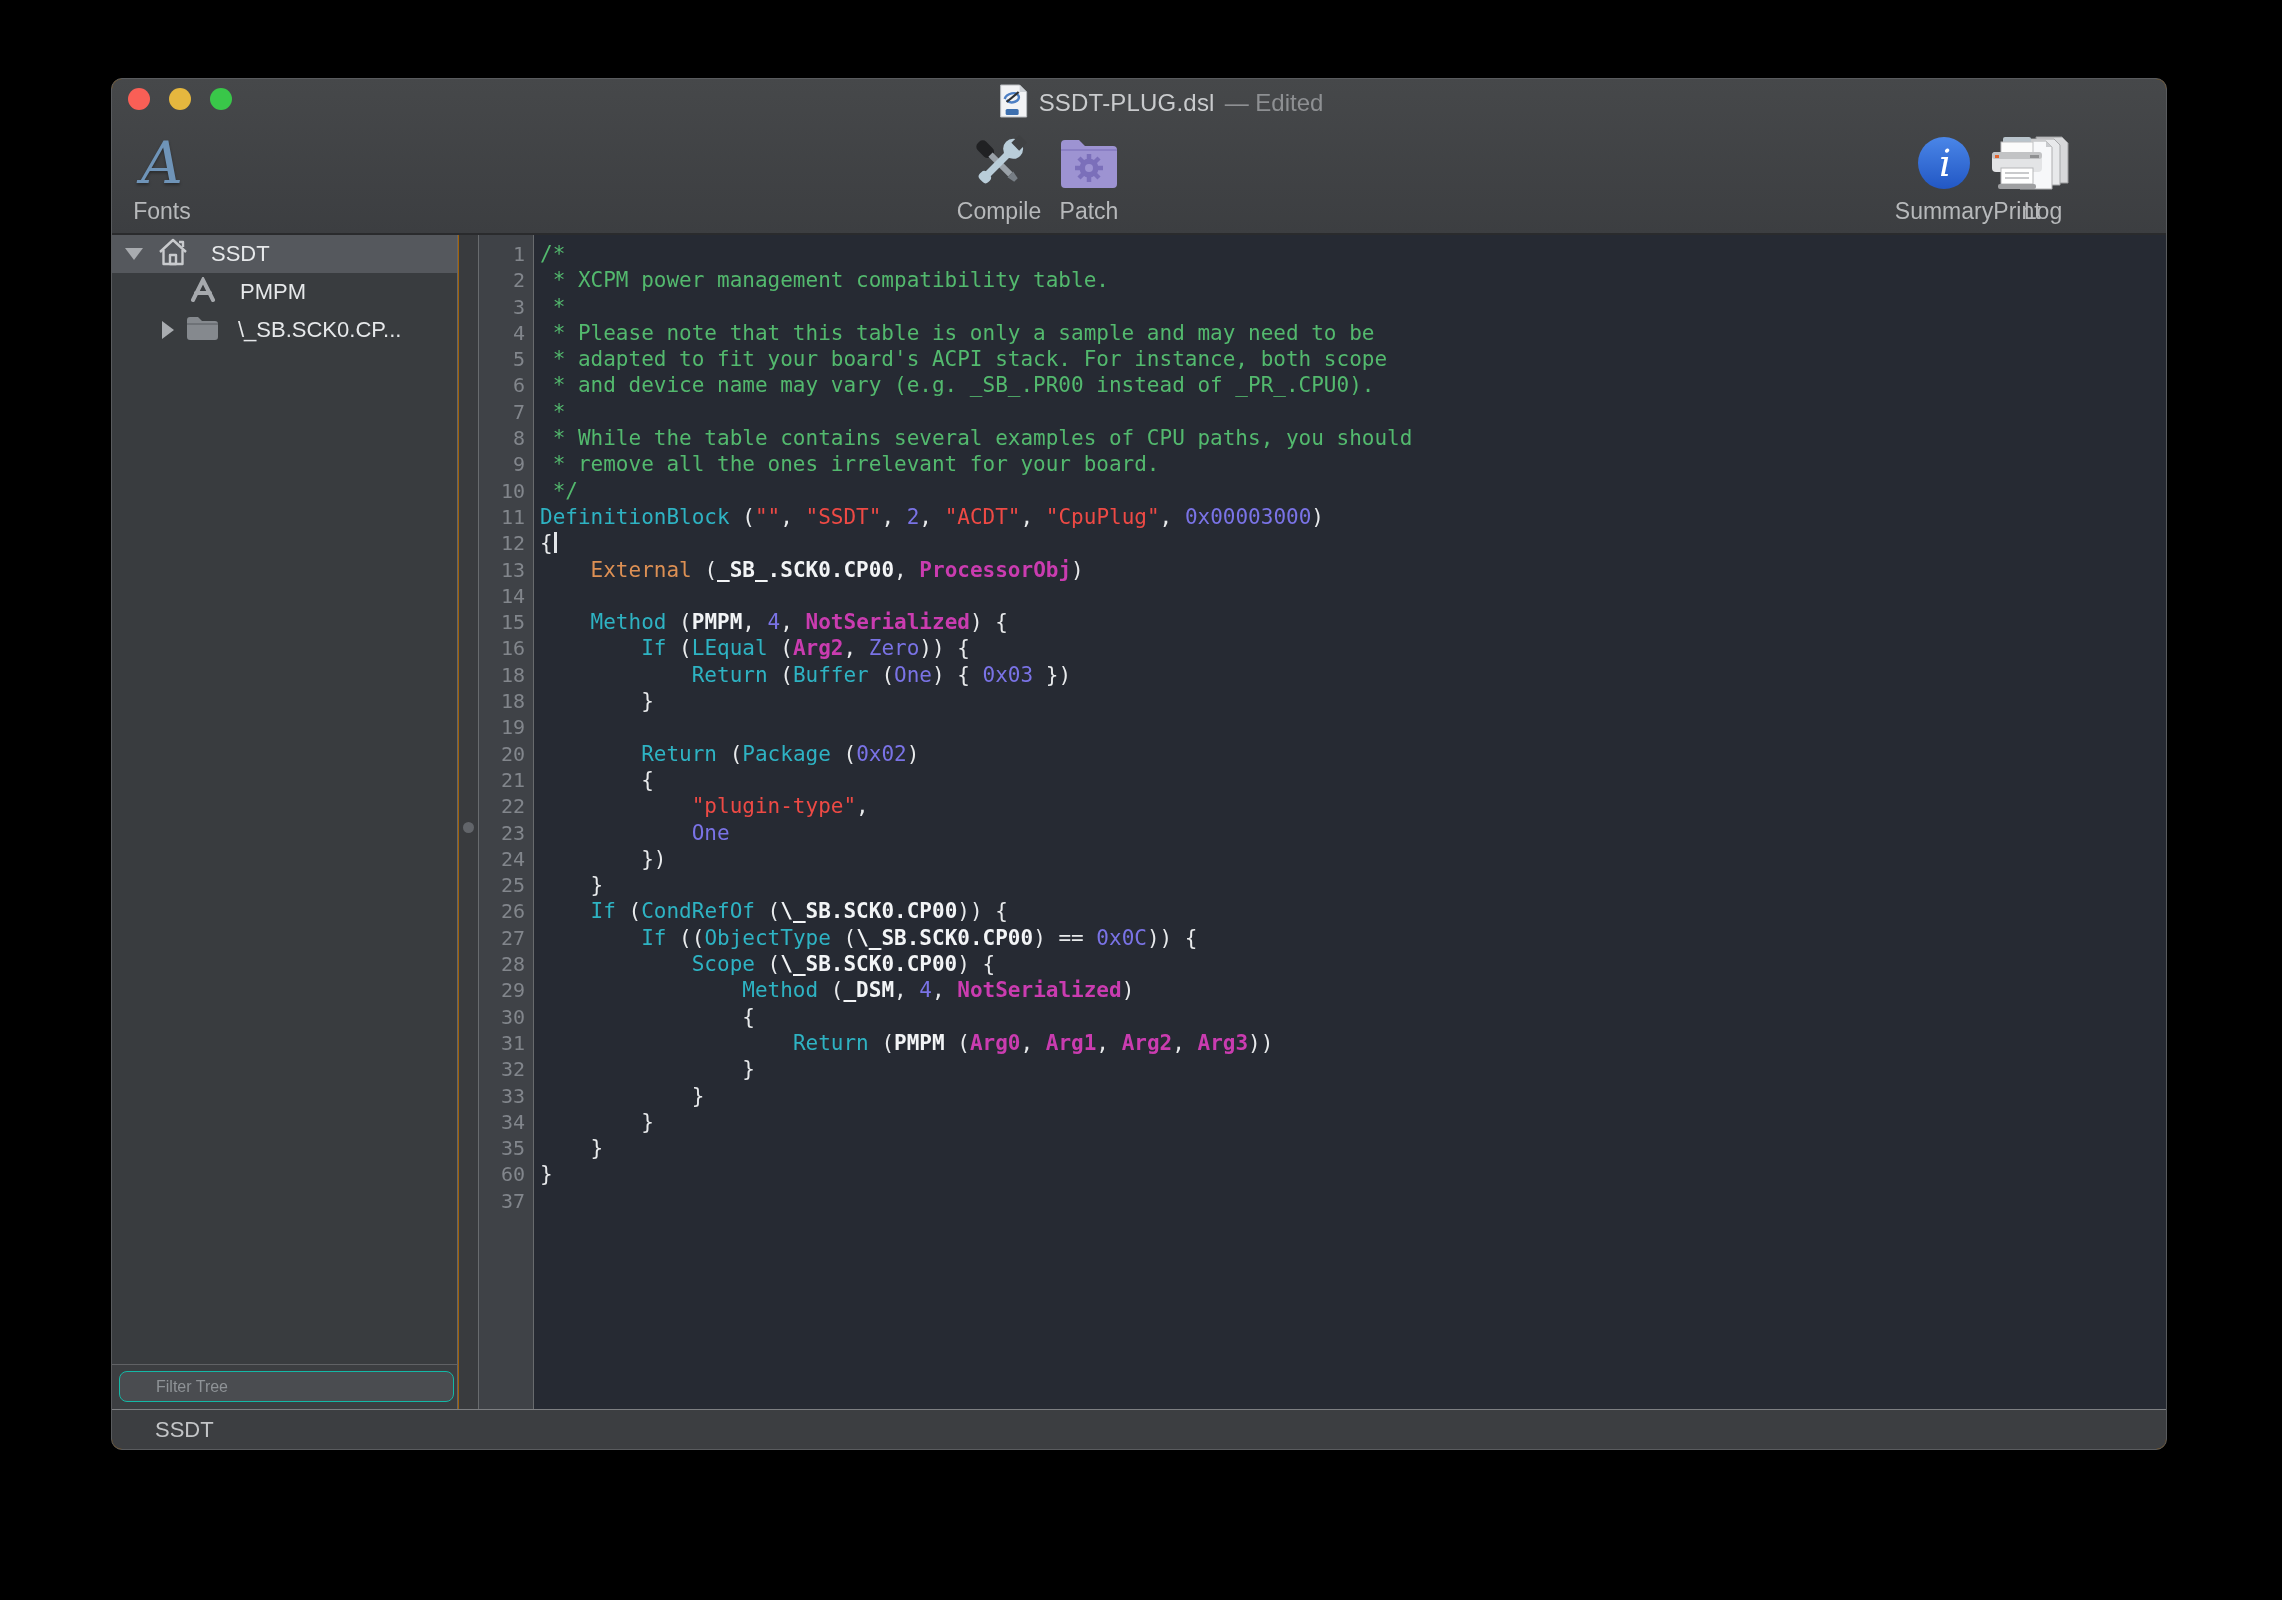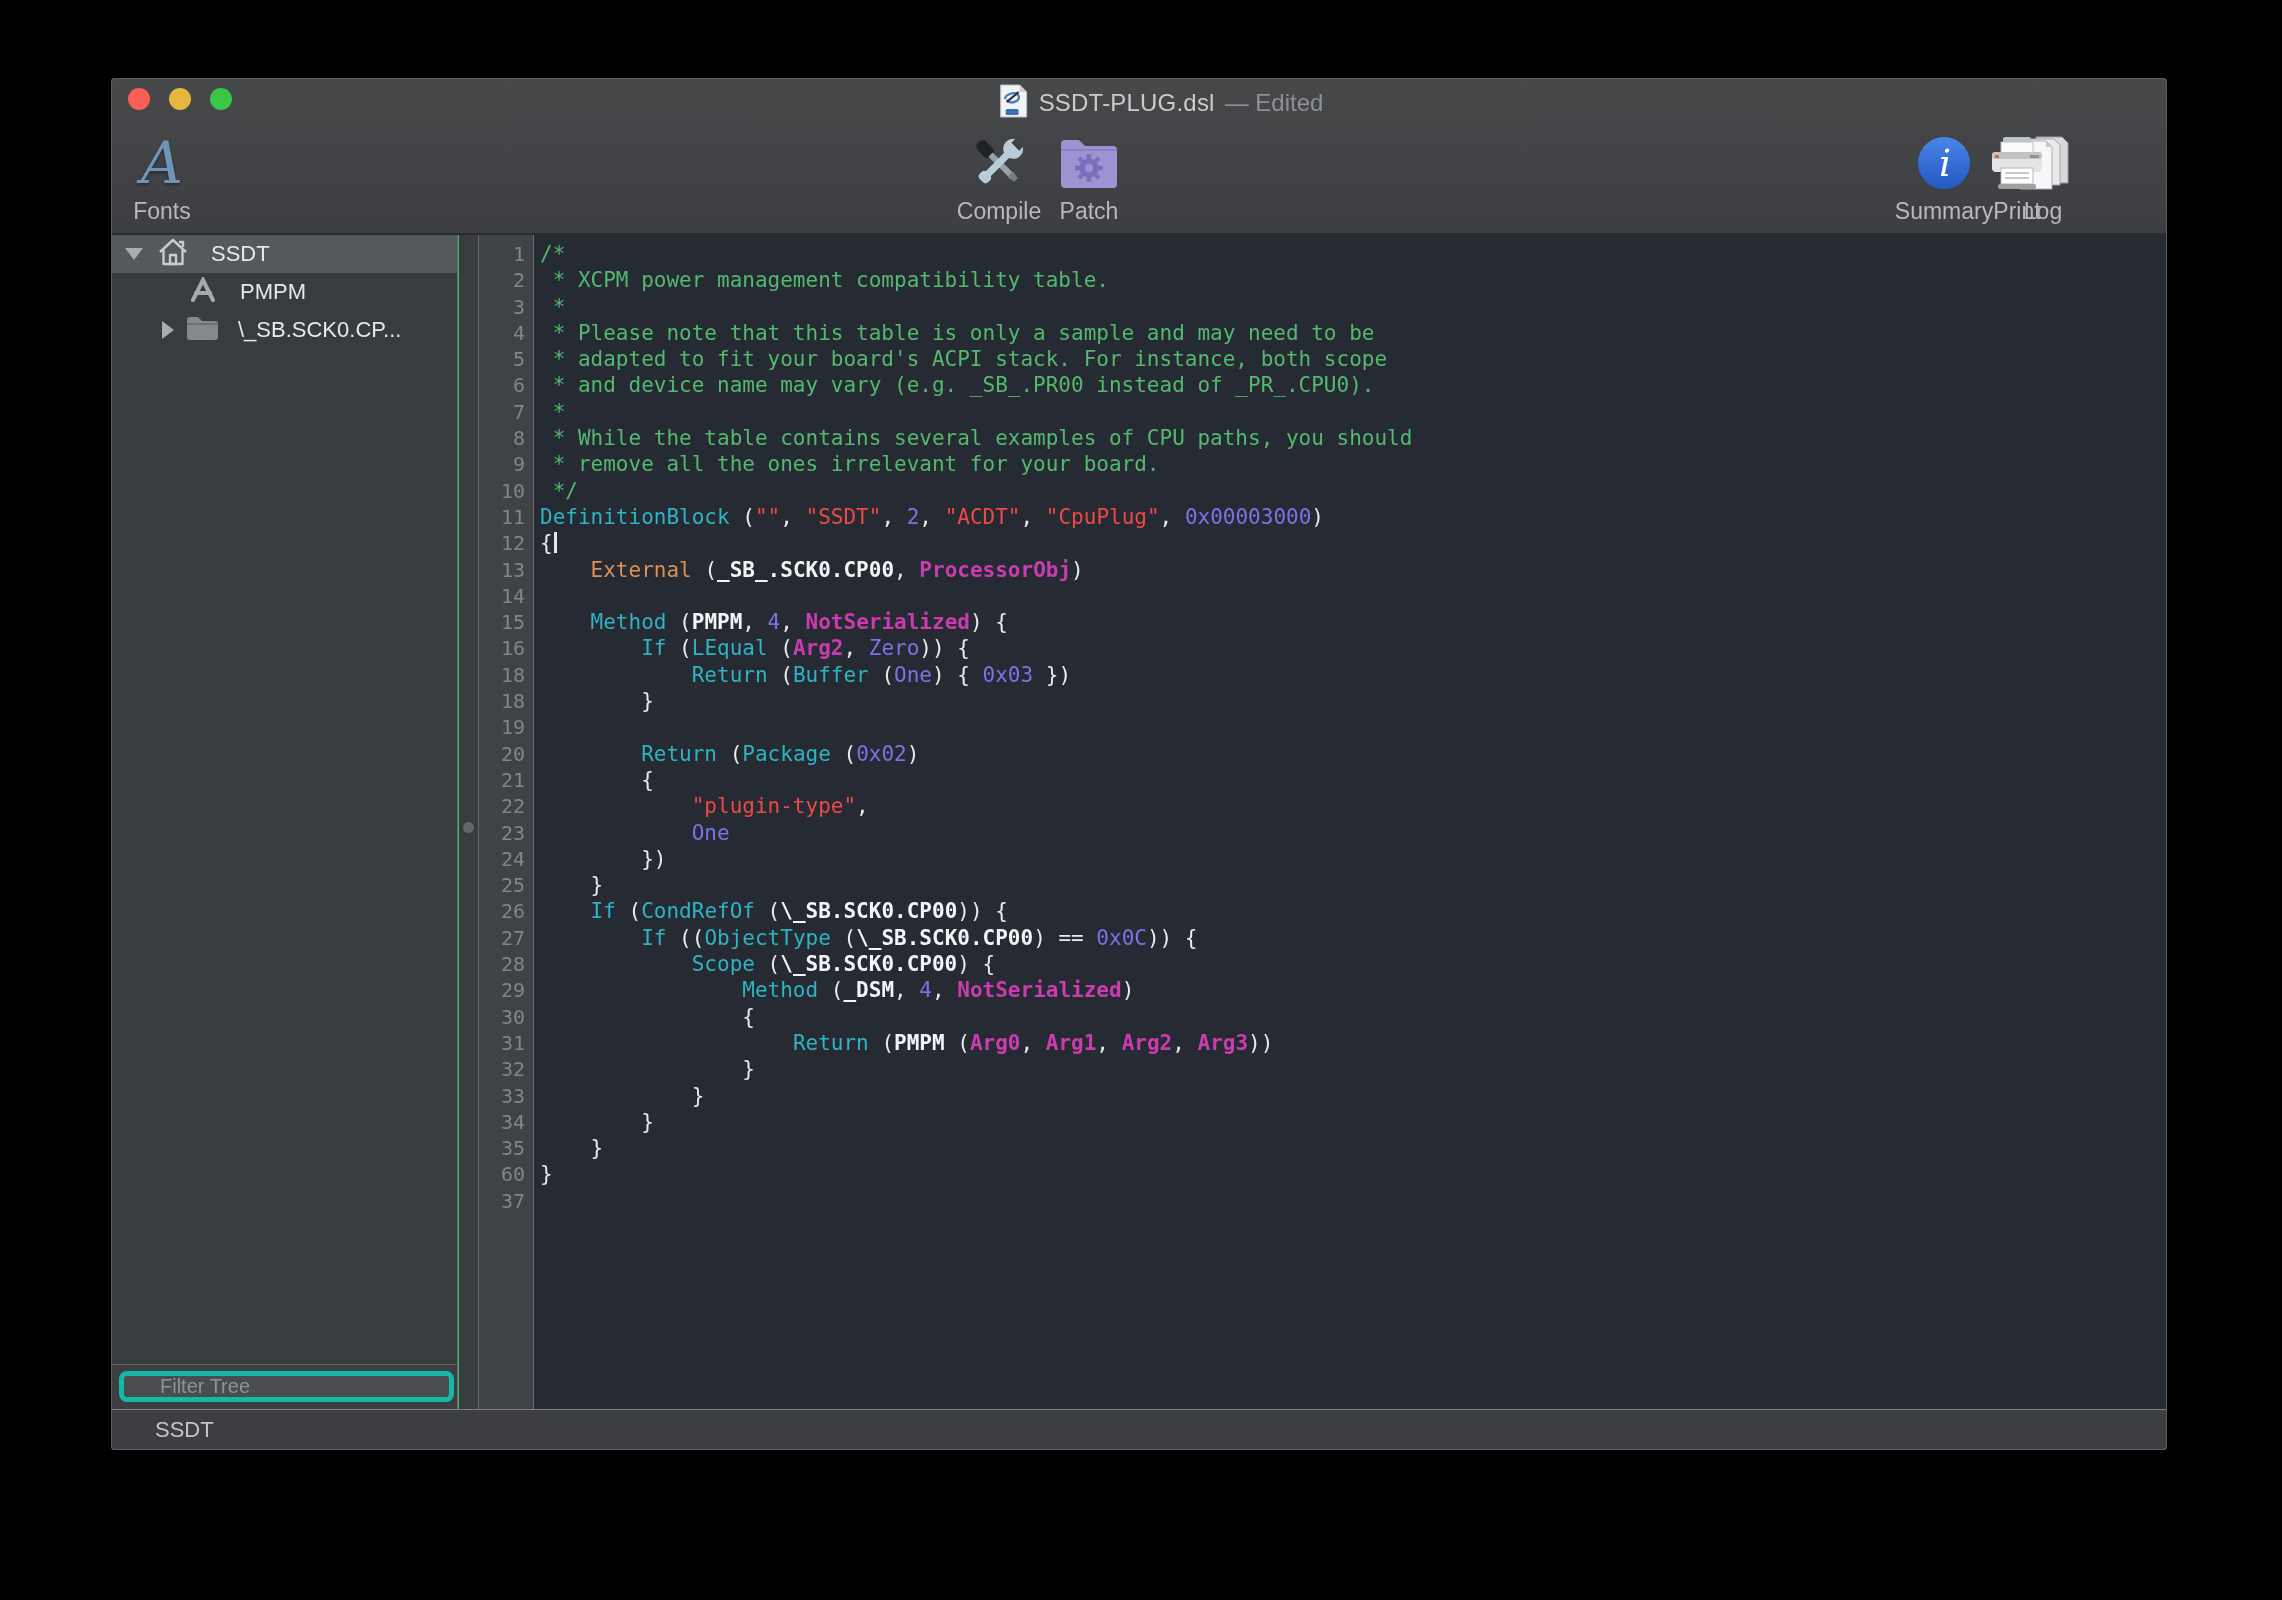--- a/index.html
+++ b/index.html
@@ -2,21 +2,21 @@
 <html><head>
 <meta charset="utf-8">
 <style>
   * { margin:0; padding:0; box-sizing:border-box; }
   html,body { background:#000; }
   .screen { position:relative; width:2282px; height:1600px; background:#000; overflow:hidden;
             font-family:"Liberation Sans", sans-serif; }
 
   
   .window { position:absolute; left:111px; top:78px; width:2056px; height:1372px;
-            background:#22c55e; border-radius:3px; border:1px solid #595b5e;
+            background:#a16207; border-radius:11px; border:1px solid #595b5e;
             box-shadow:0 40px 100px rgba(0,0,0,.75); overflow:hidden; }
 
   
   .chrome { position:absolute; left:0; top:0; width:100%; height:156px;
             background:linear-gradient(#46484a,#3c3e41); border-bottom:2px solid #2a2b2d; }
   .traffic { position:absolute; top:9px; width:22px; height:22px; border-radius:50%; }
   .tl-close{ left:16px;  background:#f95f56; }
   .tl-min  { left:57px;  background:#e5b73e; }
   .tl-zoom { left:98px;  background:#39c749; }
 
@@ -40,22 +40,22 @@
   .trow { position:absolute; left:0; width:100%; height:38px; display:flex; align-items:center; }
   .trow.selected { background:#55585d; }
   .trow .tri-down { width:0; height:0; border-left:9px solid transparent; border-right:9px solid transparent;
                     border-top:12px solid #a9acb0; }
   .trow .tri-right { width:0; height:0; border-top:9px solid transparent; border-bottom:9px solid transparent;
                      border-left:12px solid #a9acb0; }
   .tlabel-side { color:#e6e8ea; font-size:22px; white-space:nowrap; }
 
   .filterwrap { position:absolute; left:0; bottom:0; width:100%; height:44px; background:#3c3e41; }
   .filterfield { position:absolute; left:7px; top:6px; width:335px; height:31px;
-                 background:#4a4c50; border:5px solid #14b8a6; border-radius:8px;
-                 color:#d2d4d6; font-size:20px; padding:0 10px 0 36px; outline:none;
+                 background:#4a4c50; border:1px solid #14b8a6; border-radius:8px;
+                 color:#d2d4d6; font-size:16px; padding:0 10px 0 36px; outline:none;
                  font-family:"Liberation Sans", sans-serif; }
   .filterfield::placeholder { color:#8f9397; }
   .mag { position:absolute; left:14px; top:11px; pointer-events:none; }
 
   
   .strip { position:absolute; left:347px; top:156px; width:19px; bottom:40px; background:#393b3e; }
   .strip .dot { position:absolute; left:4px; top:587px; width:11px; height:11px;
                 border-radius:50%; background:#62656a; }
   .gutter { position:absolute; left:366px; top:156px; width:56px; bottom:40px;
             background:#3f4247; border-left:1px solid #686b6e; border-right:1px solid #686b6e;

